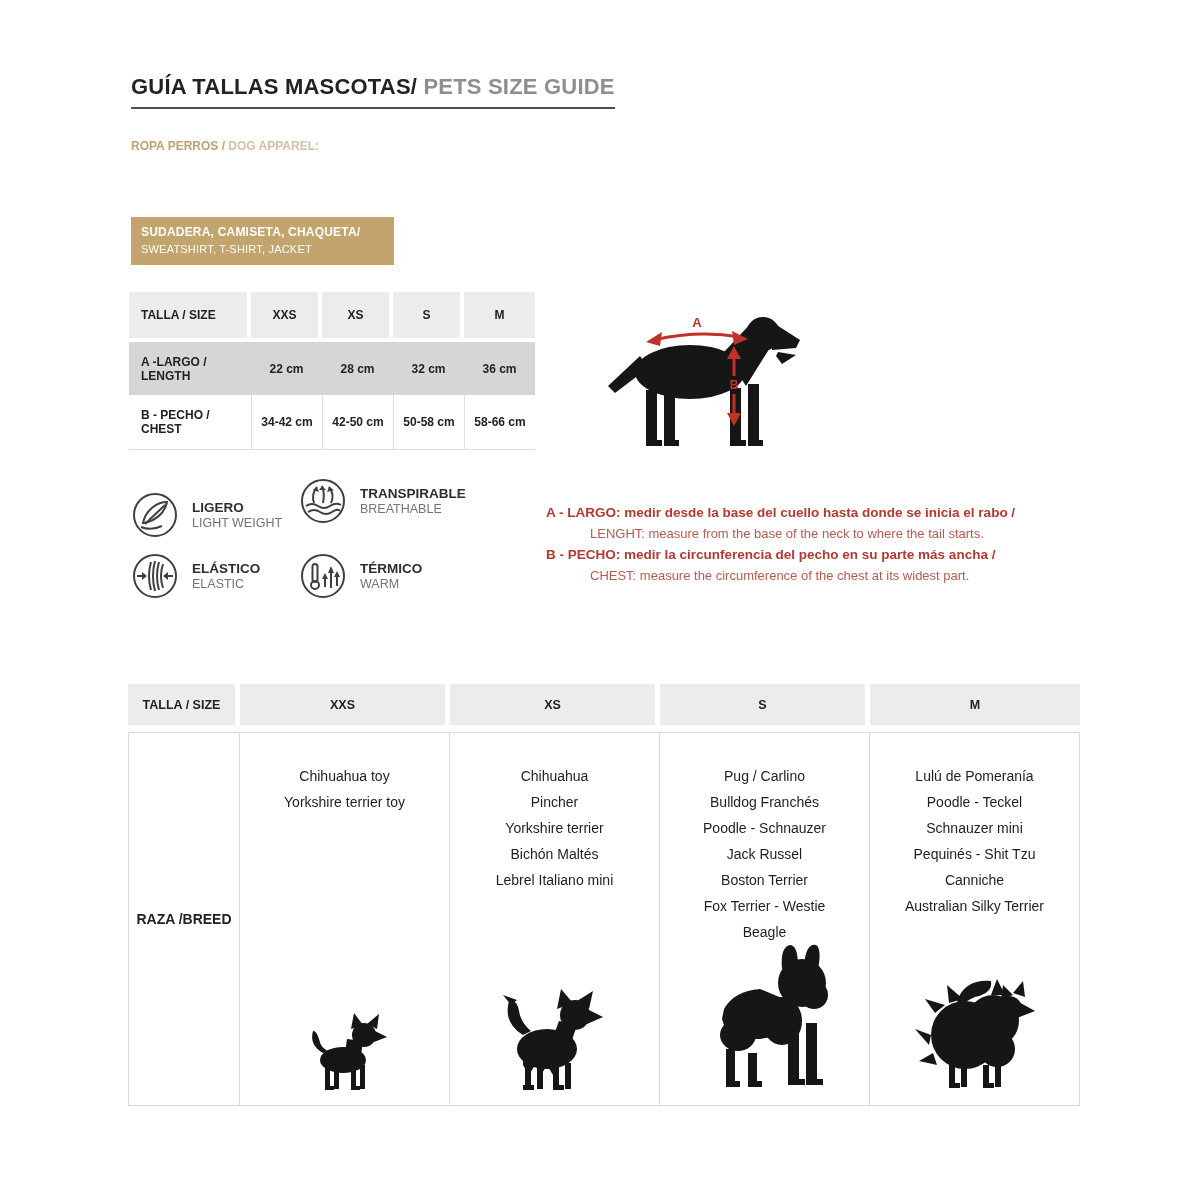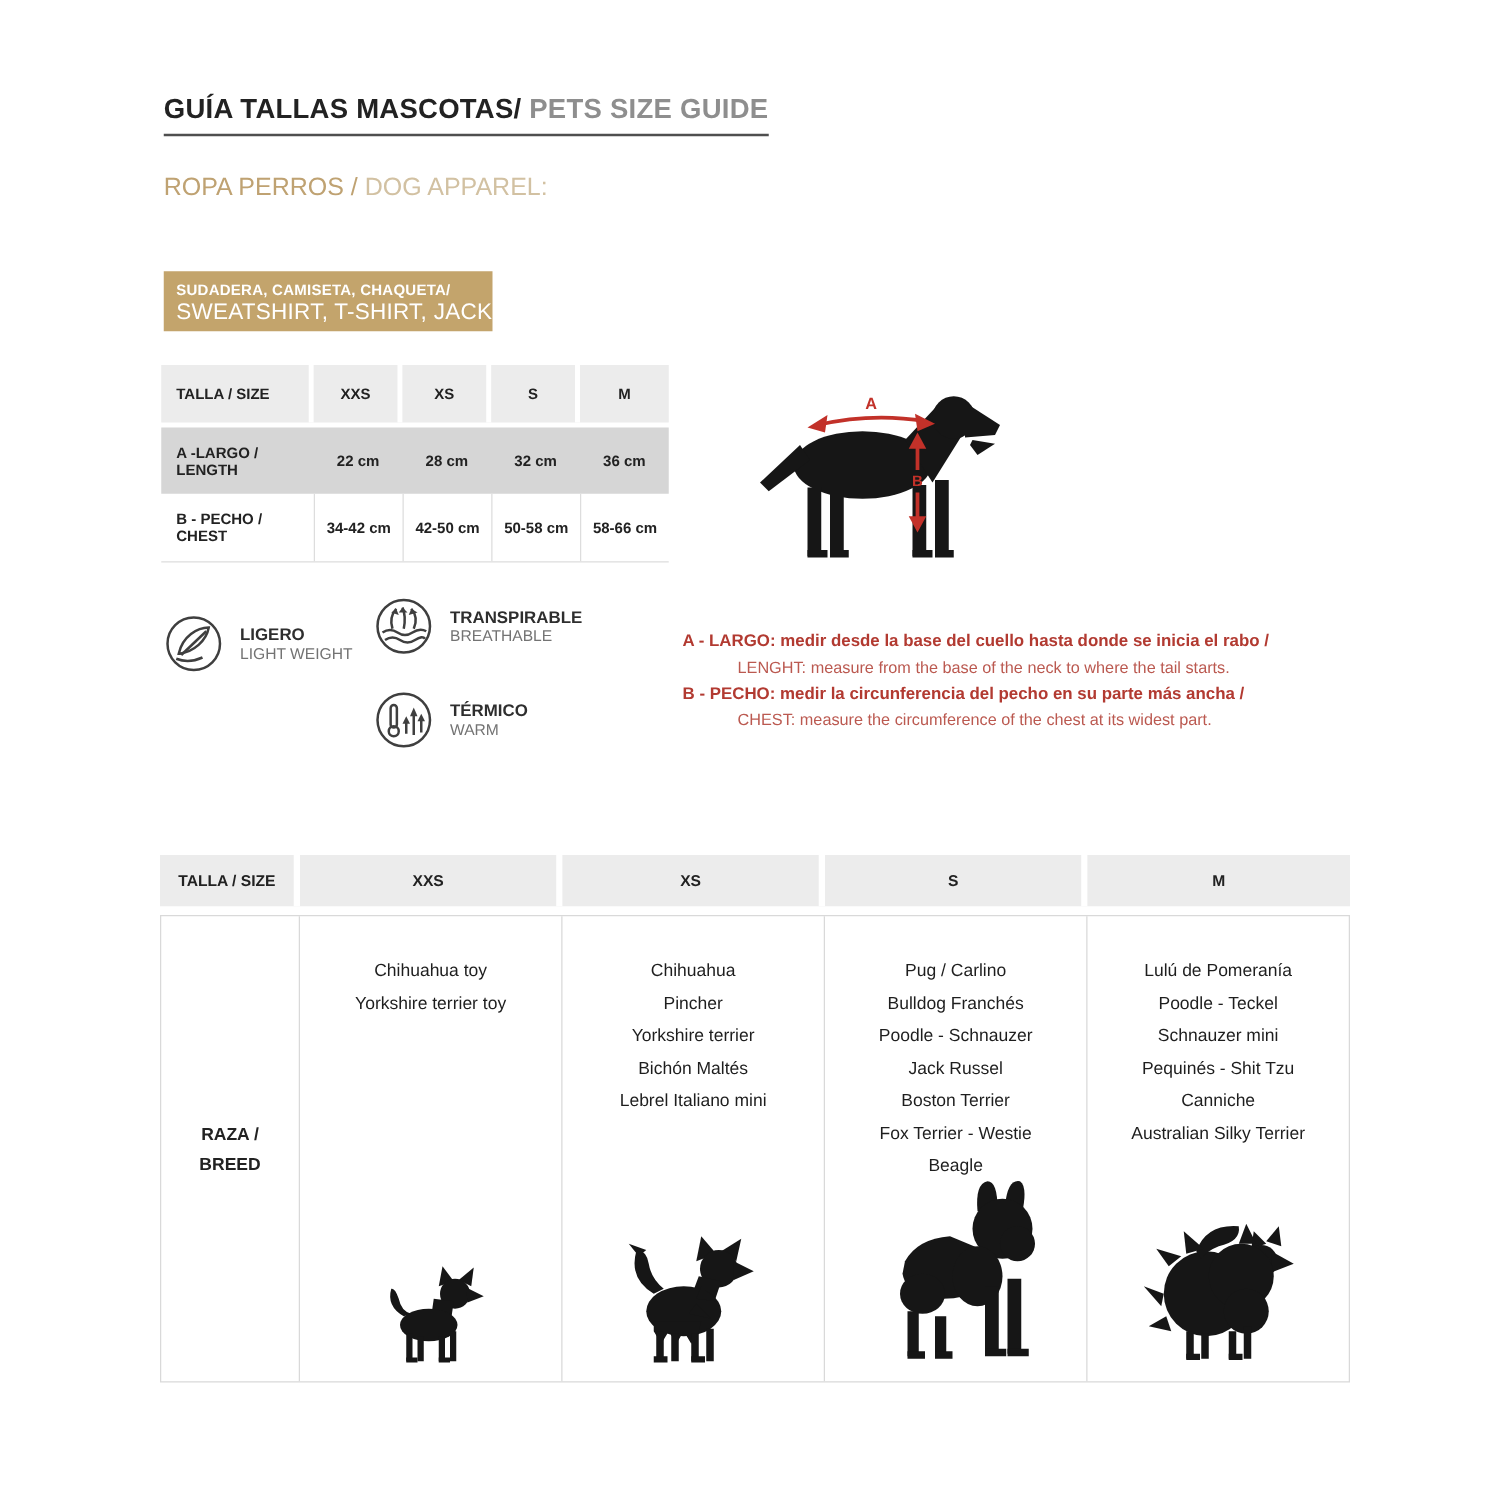--- a/index.html
+++ b/index.html
@@ -5,29 +5,29 @@
   html,body{margin:0;padding:0;background:#fff;}
   .canvas{position:relative;width:1200px;height:1200px;background:#ffffff;overflow:hidden;
           font-family:"Liberation Sans",sans-serif;color:#222;margin-left:36px;}
 
   
   .page-title{position:absolute;left:95px;top:74px;font-size:22px;font-weight:bold;
               letter-spacing:.2px;border-bottom:2px solid #4f4f4f;padding-bottom:7px;white-space:nowrap;}
   .page-title .t2{color:#8e8e8e;}
 
   
-  .subtitle{position:absolute;left:95px;top:139px;font-size:20px;font-weight:normal;white-space:nowrap;}
+  .subtitle{position:absolute;left:95px;top:139px;font-size:12px;font-weight:bold;white-space:nowrap;}
   .subtitle .s1{color:#bfa272;}
   .subtitle .s2{color:#d2c1a2;}
 
   
   .banner{position:absolute;left:95px;top:217px;width:263px;height:48px;background:#c3a46c;
           color:#fff;box-sizing:border-box;padding:7px 10px 0 10px;}
   .banner .b1{font-size:12px;font-weight:bold;letter-spacing:.2px;line-height:17px;white-space:nowrap;}
-  .banner .b2{font-size:18px;letter-spacing:.2px;line-height:17px;white-space:nowrap;}
+  .banner .b2{font-size:11px;letter-spacing:.2px;line-height:17px;white-space:nowrap;}
 
   
   .size-table{position:absolute;left:93px;top:292px;width:406px;font-size:12px;font-weight:bold;}
   .st-row{display:flex;}
   .st-cell{box-sizing:border-box;display:flex;align-items:center;justify-content:center;}
   .st-c0{width:122px;justify-content:flex-start;padding-left:12px;}
   .st-cs{width:71px;}
   .st-head{height:46px;}
   .st-head .st-cell{background:#ececec;border-right:4px solid #fff;}
   .st-head .st-cell:last-child{border-right:none;}
@@ -55,21 +55,21 @@
   
   .breed-table{position:absolute;left:92px;top:684px;width:952px;}
   .bt-head{display:flex;height:41px;font-size:12.5px;font-weight:bold;}
   .bt-head .bt-hcell{box-sizing:border-box;background:#ececec;border-right:5px solid #fff;
                      display:flex;align-items:center;justify-content:center;}
   .bt-head .bt-hcell:last-child{border-right:none;}
   .bt-h0{width:112px;}
   .bt-hs{width:210px;}
   .bt-body{margin-top:7px;height:374px;border:1px solid #d9d9d9;display:flex;box-sizing:border-box;}
   .bt-label{width:111px;box-sizing:border-box;border-right:1px solid #d9d9d9;display:flex;
-            flex-direction:column;align-items:center;justify-content:center;
+            flex-direction:row;align-items:center;justify-content:center;
             font-size:14px;font-weight:bold;line-height:24px;}
   .bt-col{flex:1;border-right:1px solid #d9d9d9;position:relative;text-align:center;
           padding-top:30px;box-sizing:border-box;}
   .bt-col:last-child{border-right:none;}
   .breed{font-size:14px;line-height:26px;color:#1e1e1e;}
   .dog-svg{position:absolute;bottom:14px;left:50%;transform:translateX(-50%);}
 
   .ink{fill:#161616;}
   .red{fill:#c23129;}
 </style>
@@ -175,20 +175,41 @@
         <polygon points="23,9 20,13 27,13"></polygon>
         <polygon points="30,10 28,15 35,13"></polygon>
       </g>
     </svg>
     <div>
       <div class="flabel">TRANSPIRABLE</div>
       <div class="fsub">BREATHABLE</div>
     </div>
   </div>
 
+  <div class="feature f3">
+    <svg class="ficon" viewBox="0 0 48 48">
+      <g fill="none" stroke="#3f3f3f" stroke-width="2">
+        <circle cx="24" cy="24" r="21"></circle>
+        <path d="M20,10 Q16,24 20,38"></path>
+        <path d="M24,9 Q20,24 24,39"></path>
+        <path d="M28,10 Q24,24 28,38"></path>
+        <path d="M32,12 Q28,24 32,36"></path>
+        <line x1="6" y1="24" x2="12" y2="24"></line>
+        <line x1="42" y1="24" x2="36" y2="24"></line>
+      </g>
+      <g fill="#3f3f3f">
+        <polygon points="16,24 11,20 11,28"></polygon>
+        <polygon points="32,24 37,20 37,28"></polygon>
+      </g>
+    </svg>
+    <div>
+      <div class="flabel">ELÁSTICO</div>
+      <div class="fsub">ELASTIC</div>
+    </div>
+  </div>
 
   <div class="feature f4">
     <svg class="ficon" viewBox="0 0 48 48">
       <g fill="none" stroke="#3f3f3f" stroke-width="2">
         <circle cx="24" cy="24" r="21"></circle>
         <circle cx="16" cy="33" r="4"></circle>
         <rect x="13.5" y="12" width="5" height="18" rx="2.5"></rect>
         <line x1="26" y1="35" x2="26" y2="25"></line>
         <line x1="32" y1="36" x2="32" y2="19"></line>
         <line x1="38" y1="34" x2="38" y2="23"></line>

